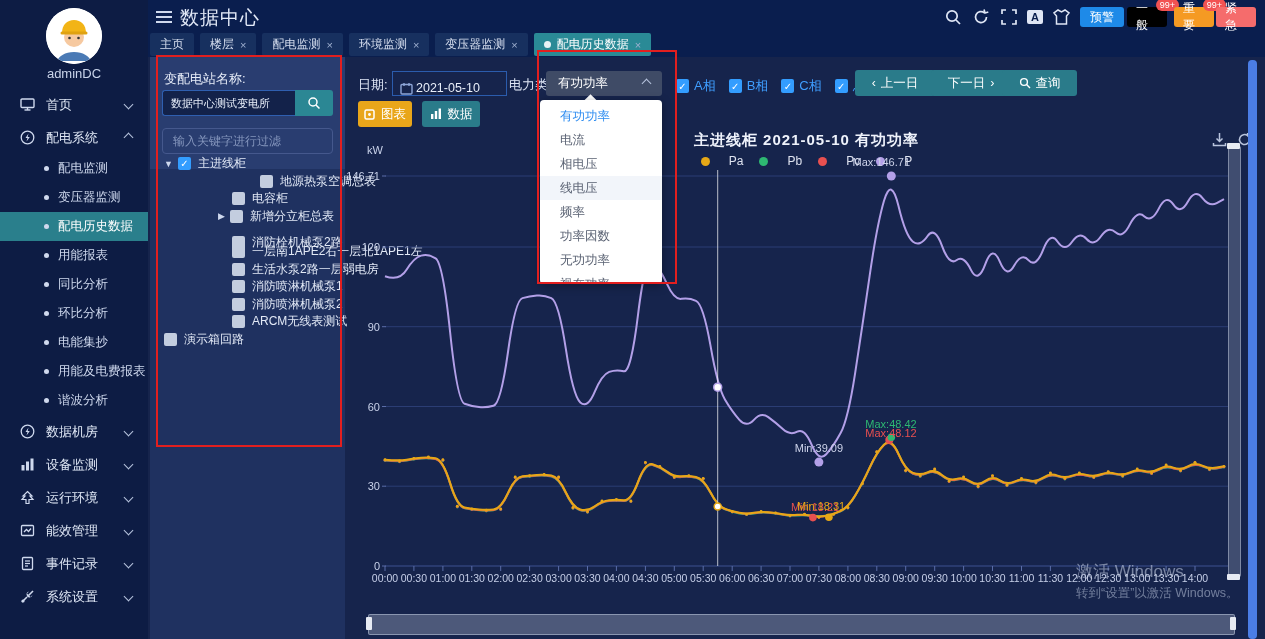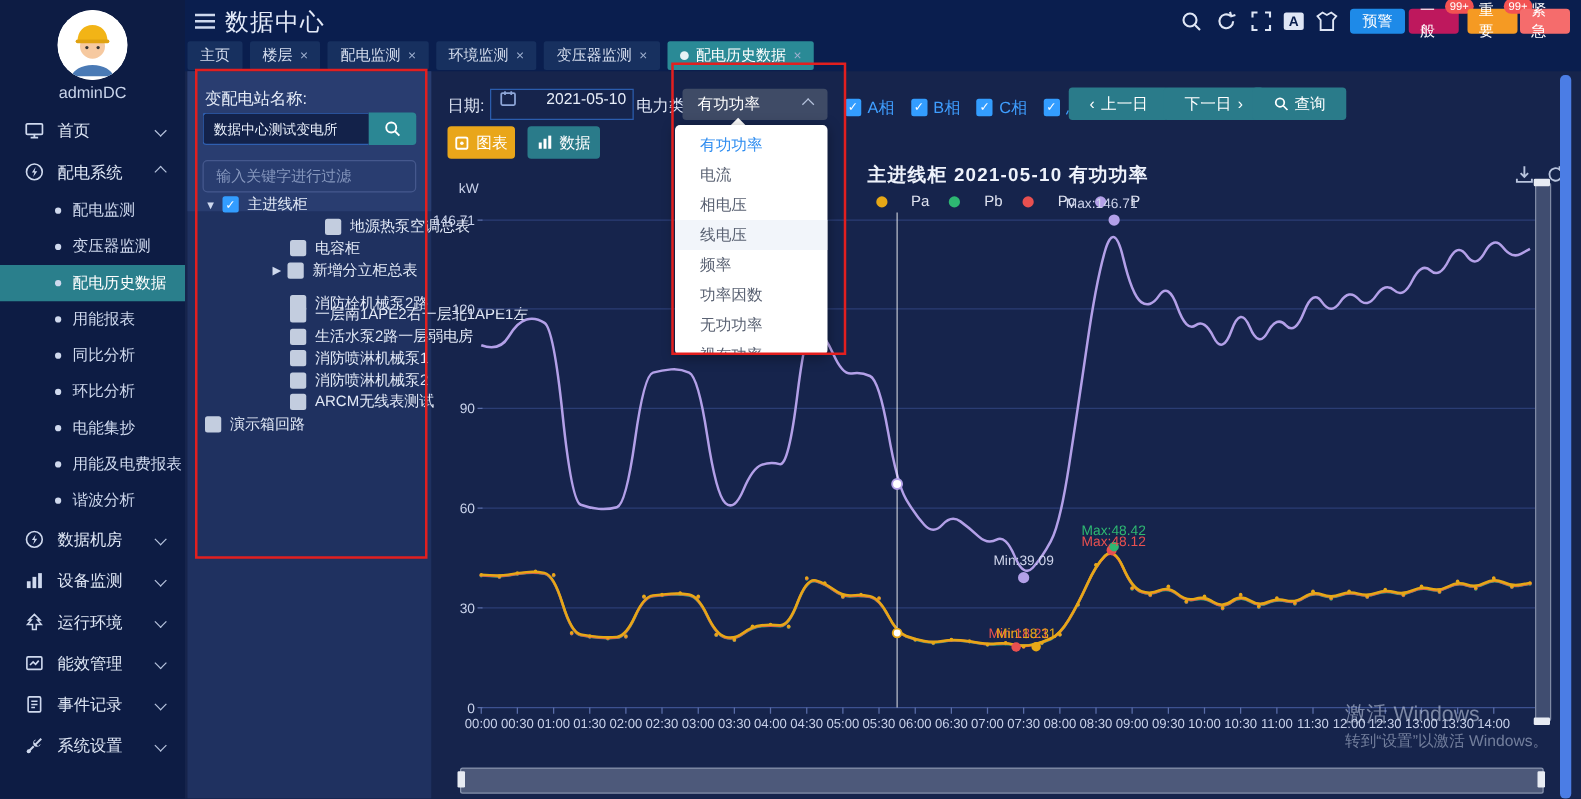--- a/index.html
+++ b/index.html
@@ -48,21 +48,21 @@
                 color:#8596bd;font-size:12px;display:flex;align-items:center;padding-left:10px;background:transparent;}
   .trow{position:absolute;height:17px;display:flex;align-items:center;color:#e2e9f6;font-size:12px;cursor:pointer;}
   .caret{color:#cfd9ee;font-size:9px;margin-right:5px;cursor:pointer;}
   .cb{width:13px;height:13px;border-radius:2px;margin-right:7px;flex:0 0 13px;cursor:pointer;
       display:flex;align-items:center;justify-content:center;}
   .cb.on{background:#339dff;color:#fff;font-size:10px;}
   .cb.off{background:#c3cddf;}
   
   .tl-label{position:absolute;font-size:13px;color:#dfe6f5;}
   #date-box{position:absolute;left:392px;top:71px;width:106px;height:23px;border:1px solid #2b5cad;border-radius:0;
-            display:flex;align-items:flex-start;padding-left:7px;gap:24px;color:#e8eef9;font-size:12.5px;cursor:pointer;}
+            display:flex;align-items:flex-end;padding-left:7px;gap:3px;color:#e8eef9;font-size:12.5px;cursor:pointer;}
   #select-box{position:absolute;left:546px;top:71px;width:116px;height:25px;background:#3f4b66;border-radius:3px;
               display:flex;align-items:center;color:#fff;font-size:12.5px;cursor:pointer;}
   #select-box .val{padding-left:12px;flex:1;}
   #phase-row{position:absolute;left:676px;top:77px;display:flex;gap:13px;}
   .phase{display:flex;align-items:center;gap:5px;cursor:pointer;}
   .phase .cb{width:14px;height:14px;margin:0;}
   .phase .lbl{color:#3f9eff;font-size:13px;}
   .tbtn{position:absolute;top:70px;height:26px;background:#2a7b8a;border-radius:3px;color:#fff;font-size:12.5px;
         display:flex;align-items:center;justify-content:center;cursor:pointer;gap:5px;padding:0 10px;}
   #chart-btn{position:absolute;left:358px;top:101px;width:54px;height:26px;background:#e9a61a;border-radius:3px;color:#fff;
@@ -704,21 +704,21 @@
   <div id="vscroll"></div>
 
   <div id="wm1">激活 Windows</div>
   <div id="wm2">转到“设置”以激活 Windows。</div>
 
   <div class="redrect" style="left:156px;top:55px;width:182px;height:388px"></div>
   <div class="redrect" style="left:537px;top:50px;width:136px;height:230px"></div>
 <div class="alarm-btn" style="left: 1080px; top: 7px; background: rgb(30, 138, 232); width: 26px; justify-content: center;">
       <span>预警</span>
     </div>
-    <div class="alarm-btn" style="left: 1127px; top: 7px; background: #be185d; width: 22px; justify-content: center;">
+    <div class="alarm-btn" style="left: 1127px; top: 7px; background: #000000; width: 22px; justify-content: center;">
       <span>一般</span>
       <span class="badge">99+</span>
     </div>
     <div class="alarm-btn" style="left: 1174px; top: 7px; background: rgb(245, 154, 35); width: 22px; justify-content: center;">
       <span>重要</span>
       <span class="badge">99+</span>
     </div>
     <div class="alarm-btn" style="left: 1216px; top: 7px; background: rgb(245, 108, 108); width: 22px; justify-content: center;">
       <span>紧急</span>
     </div>

